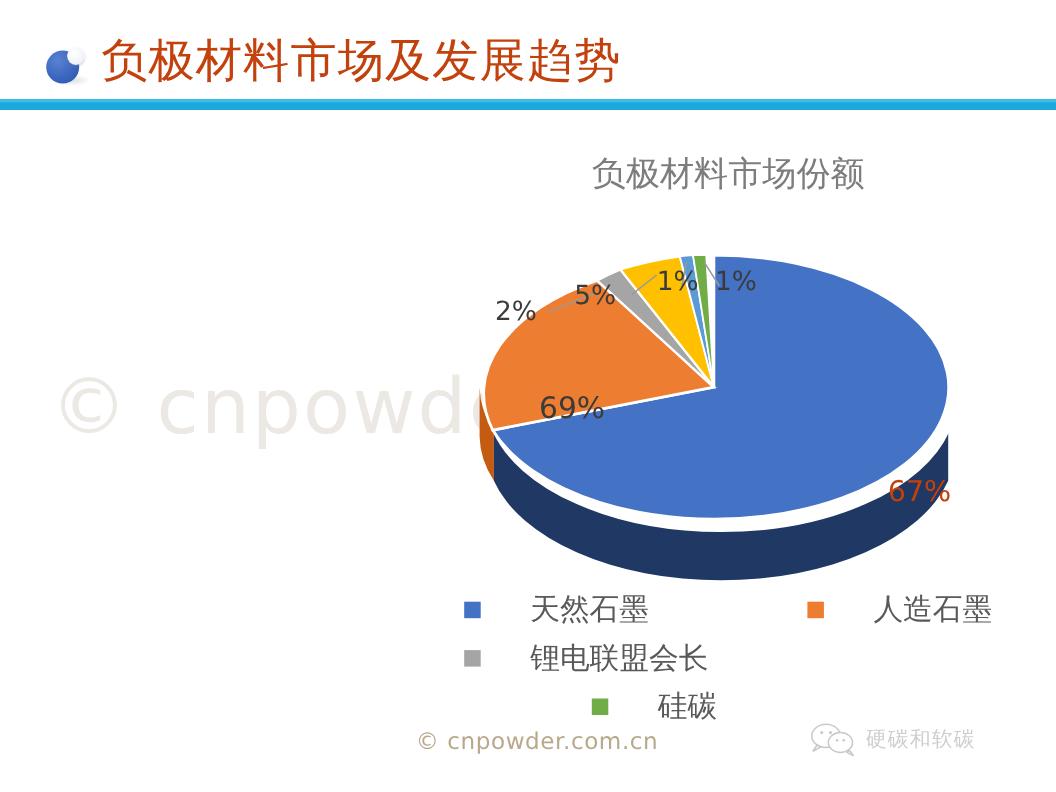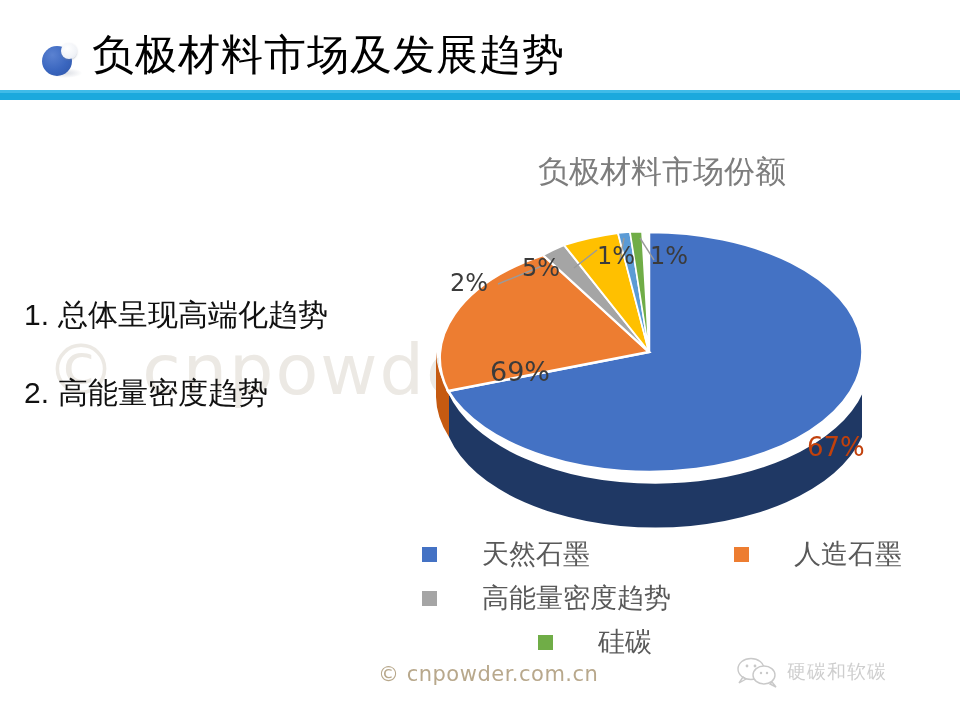--- a/index.html
+++ b/index.html
@@ -25,21 +25,21 @@
     position:absolute;left:19px;top:1px;width:16px;height:16px;border-radius:50%;
     background:radial-gradient(circle at 40% 35%,#ffffff 0%,#f2f4f8 60%,#dfe4ee 100%);
     box-shadow:0 1px 2px rgba(120,130,150,.45);
   }
   .header-bullet .shadow{
     position:absolute;left:6px;top:26px;width:34px;height:10px;border-radius:50%;
     background:radial-gradient(ellipse at 50% 50%,rgba(140,150,170,.32) 0%,rgba(255,255,255,0) 72%);
   }
   .header-title{
     position:absolute;left:92px;top:25px;
-    font-size:42px;line-height:60px;color:#000000;
+    font-size:42px;line-height:60px;color:#c2410c;
     font-weight:400;letter-spacing:1px;white-space:nowrap;
   }
   .header-rule{position:absolute;left:0;top:90px;width:960px;height:10px;background:#1ba9dd;}
   .header-rule-hi{position:absolute;left:0;top:90px;width:960px;height:3px;background:#3fbbe8;}
 
   
   .wm-big{
     position:absolute;left:46px;top:330px;width:880px;
     font-size:70px;line-height:80px;color:#ece9e4;
     letter-spacing:2px;white-space:nowrap;user-select:none;
@@ -55,21 +55,21 @@
   .bullets{position:absolute;left:24px;top:296px;width:400px;}
   .bullet-line{
     font-size:30px;line-height:38px;color:#111;white-space:nowrap;
     margin-bottom:40px;font-weight:500;
   }
   .bullet-num{display:inline-block;min-width:34px;}
 
   
   .chart{position:absolute;left:392px;top:132px;width:540px;height:540px;}
   .chart-title{
-    position:absolute;left:0;top:20px;width:540px;text-align:center;
+    position:absolute;left:0;top:6px;width:540px;text-align:center;
     font-size:31px;line-height:40px;color:#7d7d7d;font-weight:400;white-space:nowrap;
   }
   .pie-wrap{position:absolute;left:0;top:60px;width:540px;height:360px;}
   .pie-svg{position:absolute;left:0;top:0;}
 
   .pct{
     position:absolute;font-size:24px;color:#3b3b3b;white-space:nowrap;
     font-family:"DejaVu Sans",sans-serif;
   }
   .pct-24{left:98px;top:164px;font-size:27px;}
@@ -104,28 +104,20 @@
       <div class="dot-main"></div>
       <div class="dot-small"></div>
     </div>
     <div class="header-title">负极材料市场及发展趋势</div>
     <div class="header-rule"></div>
     <div class="header-rule-hi"></div>
   </div>
 
   <div class="wm-big">© cnpowder.com.cn</div>
 
-  <div class="bullets">
-    <div class="bullet-line">
-      <span class="bullet-num">1.</span><span>总体呈现高端化趋势</span>
-    </div>
-    <div class="bullet-line">
-      <span class="bullet-num">2.</span><span>高能量密度趋势</span>
-    </div>
-  </div>
 
   <div class="chart">
 
     <div class="chart-title">负极材料市场份额</div>
 
     <div class="pie-wrap">
       <svg class="pie-svg" width="540" height="360" viewBox="0 0 540 360">
         <defs>
           <clipPath id="belowCut">
             <rect x="0" y="160" width="540" height="200"></rect>
@@ -182,21 +174,21 @@
           <span class="legend-label">天然石墨</span>
         </div>
         <div class="legend-item legend-col-b">
           <span class="legend-swatch" style="background:#ed7d31"></span>
           <span class="legend-label">人造石墨</span>
         </div>
       </div>
       <div class="legend-row">
         <div class="legend-item legend-col-a">
           <span class="legend-swatch" style="background:#a5a5a5"></span>
-          <span class="legend-label">高能量密度趋势</span>
+          <span class="legend-label">锂电联盟会长</span>
         </div>
       </div>
       <div class="legend-row">
         <div class="legend-item legend-col-b">
           <span class="legend-swatch" style="background:#70ad47"></span>
           <span class="legend-label">硅碳</span>
         </div>
       </div>
     </div>
   </div>

